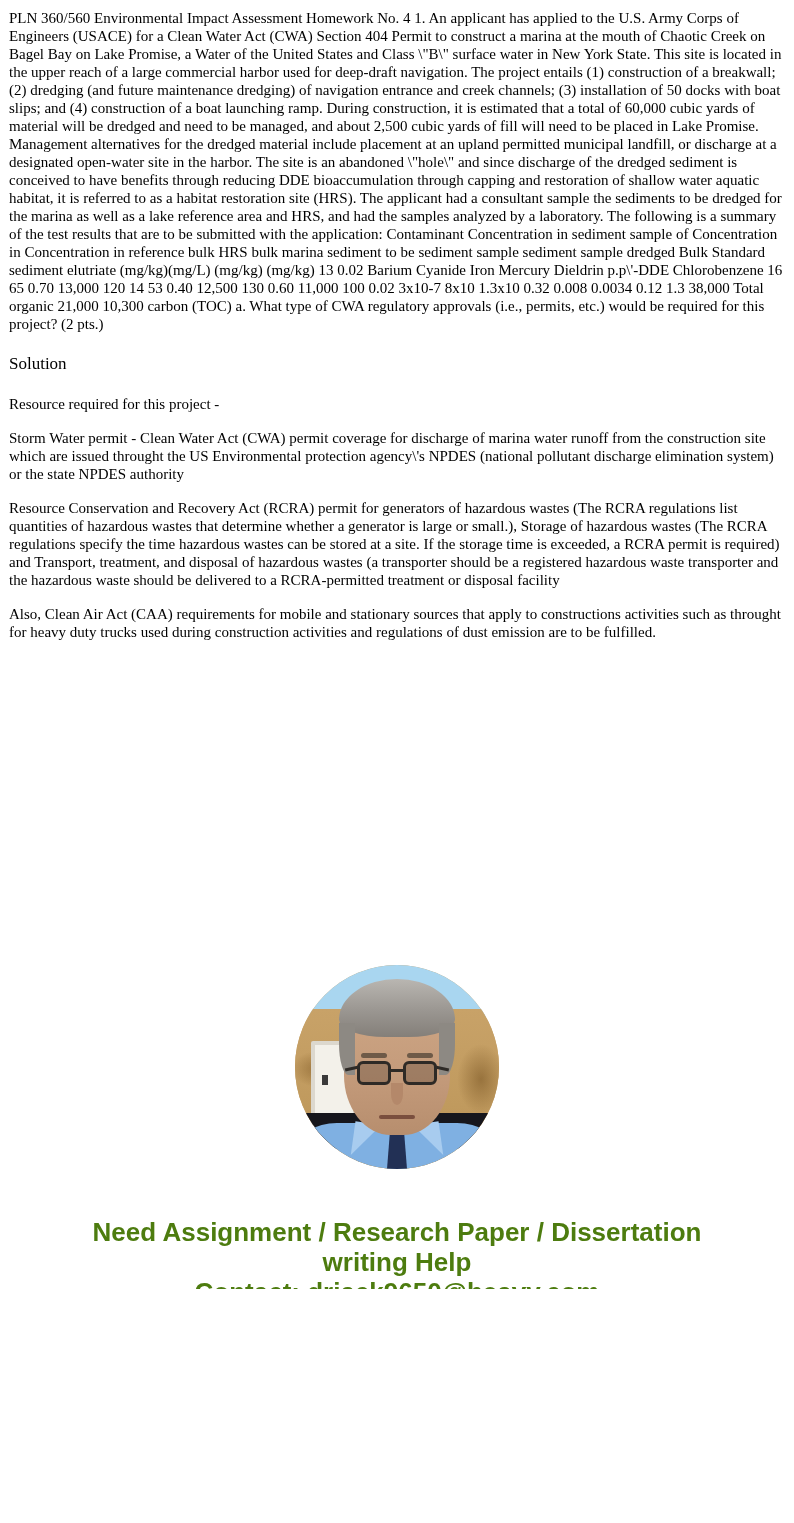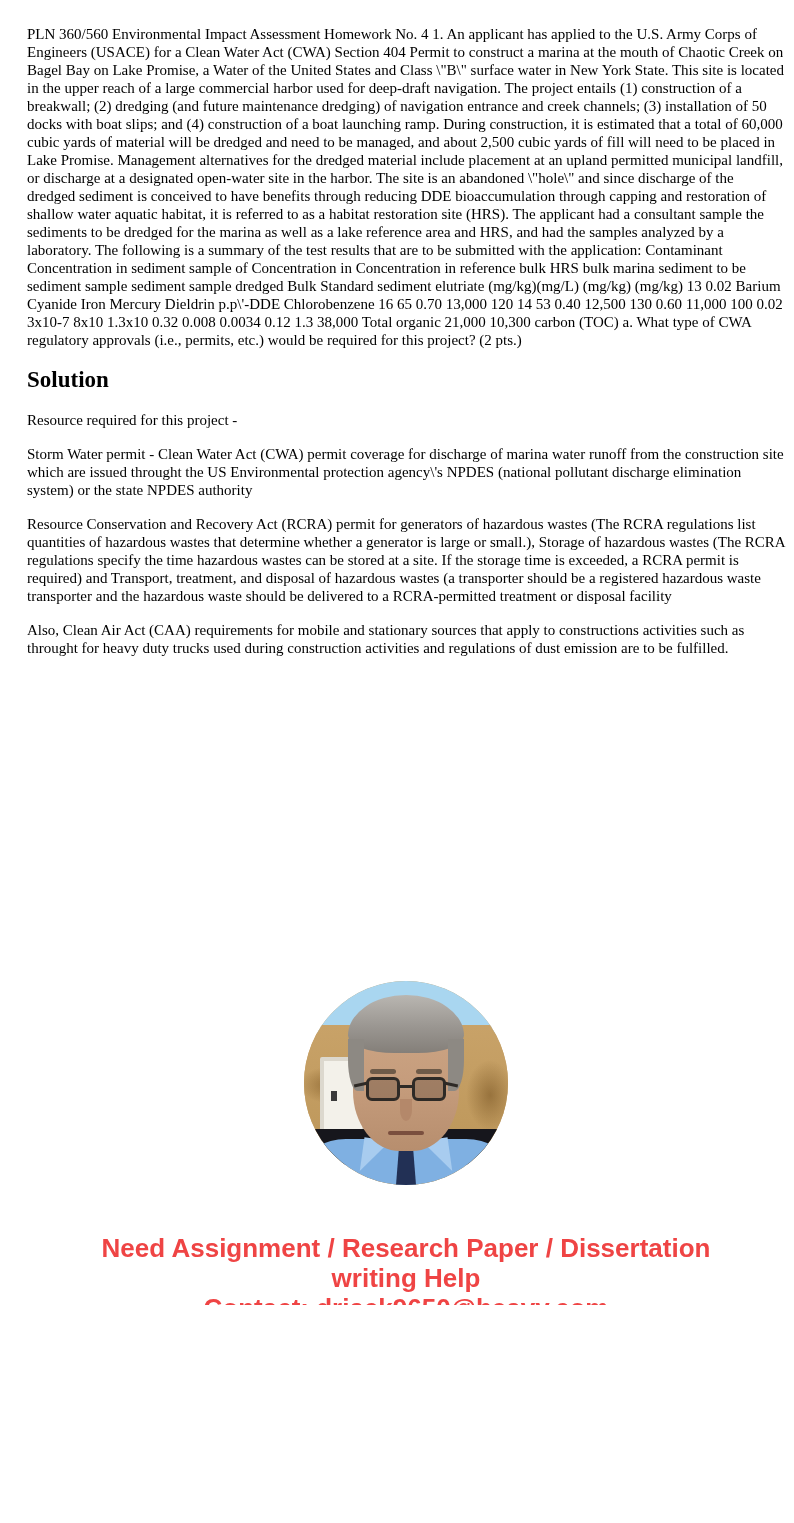--- a/index.html
+++ b/index.html
@@ -1,35 +1,35 @@
 <!DOCTYPE html>
 <html><head>
 <meta charset="utf-8">
 <style>
   * { box-sizing: border-box; }
   html, body { margin: 0; padding: 0; background: #ffffff; }
   .page {
     position: relative;
     width: 794px;
     height: 1289px;
-    margin: 16px auto;
+    margin: 0 auto;
     background: #ffffff;
     font-family: "Liberation Serif", serif;
     font-size: 15px;
     line-height: 18px;
     color: #000000;
-    padding: 9px 9px 0 27px;
+    padding: 9px 9px 0 9px;
     overflow: hidden;
   }
   .body-text { margin: 0 0 16px 0; }
   .solution-heading {
     font-family: "Liberation Serif", serif;
-    font-size: 23px;
+    font-size: 17px;
     line-height: 22px;
-    font-weight: bold;
+    font-weight: normal;
     margin: 20px 0 20px 0;
   }
   
   .portrait-wrap {
     margin-top: 324px;
     display: flex;
     justify-content: center;
   }
   .portrait {
     position: relative;
@@ -123,21 +123,21 @@
   .pt-mouth {
     position: absolute; left: 84px; top: 150px; width: 36px; height: 4px;
     background: #7a4f3e; border-radius: 2px;
   }
   
   .footer {
     margin-top: 48px;
     text-align: center;
     font-family: "Liberation Sans", sans-serif;
     font-weight: bold;
-    color: #ef4444;
+    color: #4d7c0f;
   }
   .footer-heading {
     max-width: 700px;
     margin: 0 auto;
     font-size: 26px;
     line-height: 30px;
   }
   .footer-contact {
     font-size: 26px;
     line-height: 30px;

